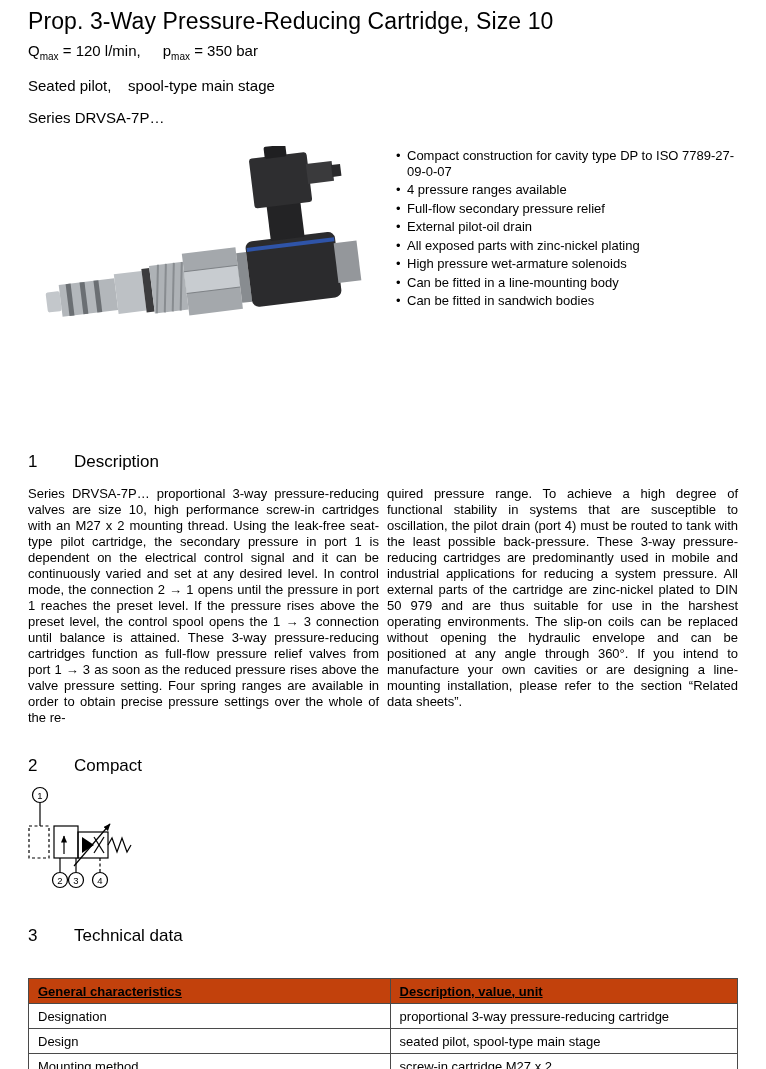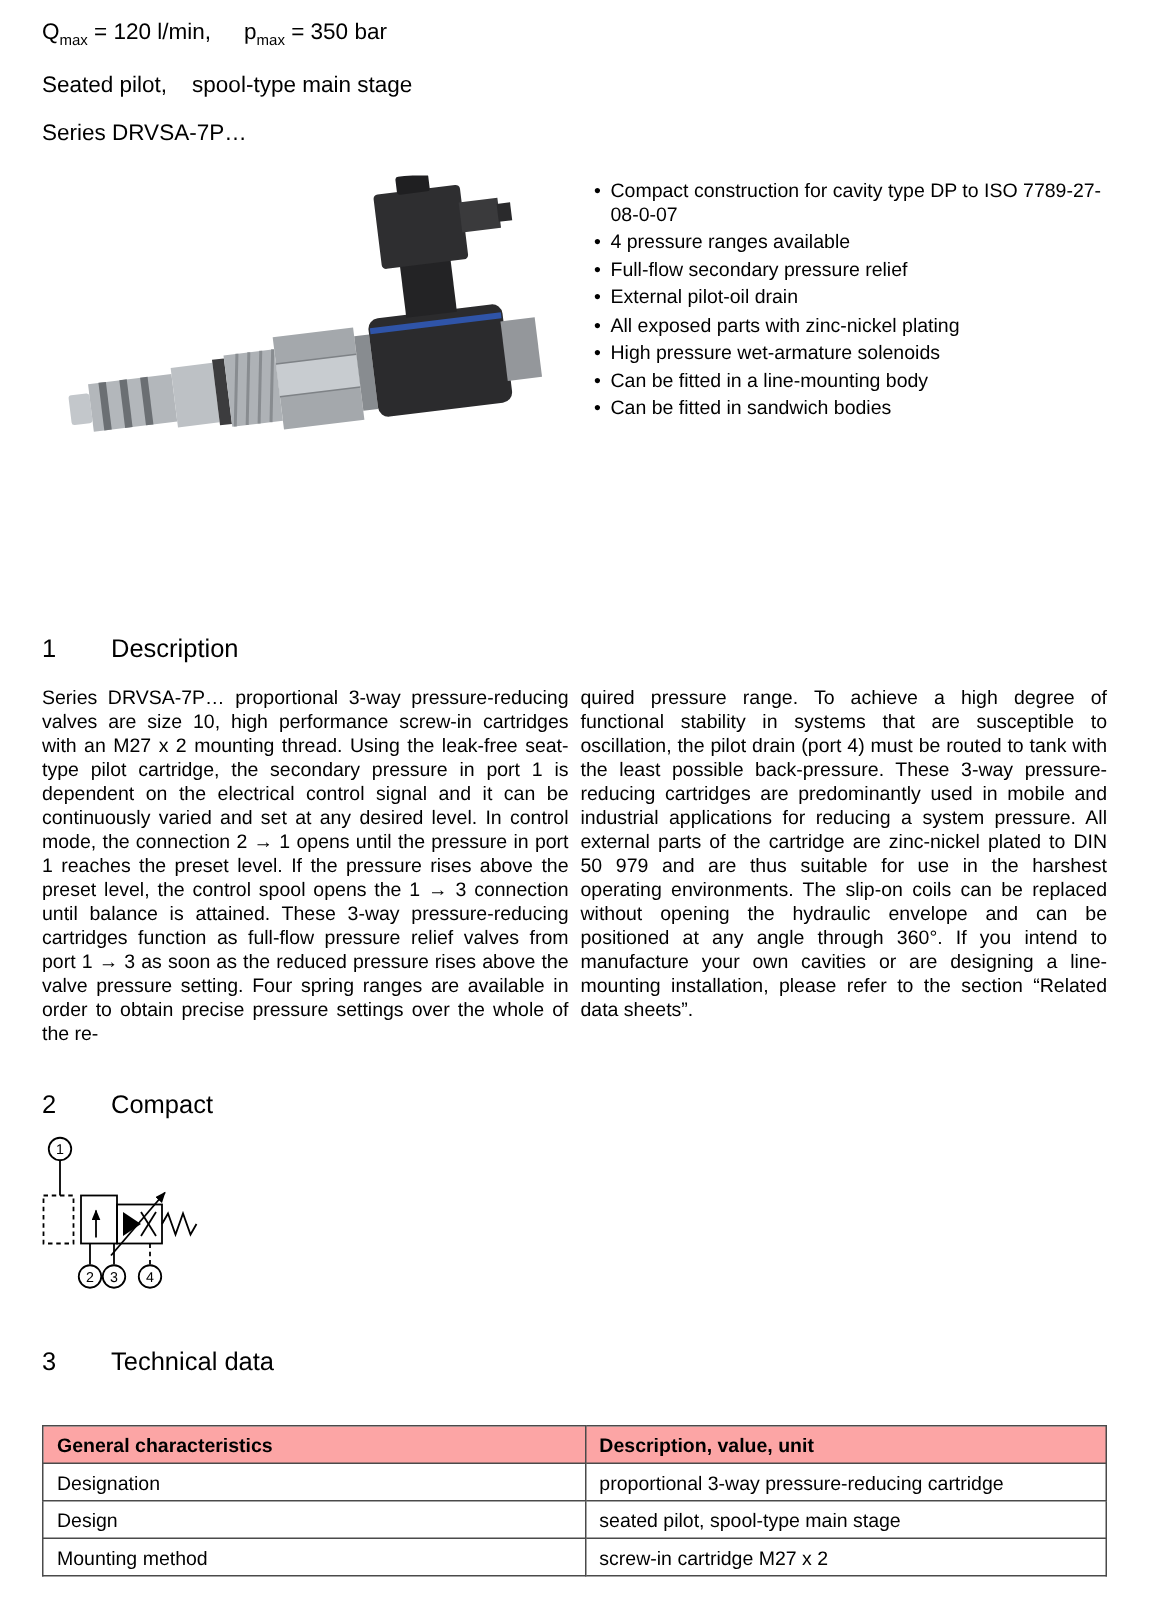--- a/index.html
+++ b/index.html
@@ -35,28 +35,29 @@
   .desc-col { flex: 1 1 0; font-size: 13px; line-height: 16px; text-align: justify; }
 
   .symbol-wrap { margin-top: 8px; margin-left: -4px; }
   .symbol-wrap text { font-family: "Liberation Sans", sans-serif; font-size: 9.5px; }
 
   table.tech { border-collapse: collapse; width: 100%; margin-top: 32px; font-size: 13px; }
   table.tech th, table.tech td {
     border: 1px solid #4a4a4a; padding: 4px 9px; height: 25px;
     text-align: left; vertical-align: middle; font-weight: 400;
   }
-  table.tech th { background: #fca5a5; font-weight: 700; }
+  table.tech th { background: #c2410c; font-weight: 700; text-decoration: underline; }
   table.tech .col-char { width: 51%; }
 </style>
 </head>
 <body>
 
 <div class="page">
 
+  <h1 class="title">Prop. 3-Way Pressure-Reducing Cartridge, Size 10</h1>
 
   <p class="spec-line"><span>Q</span><sub>max</sub><span> = 120 l/min,</span><span class="spec-gap"></span><span>p</span><sub>max</sub><span> = 350 bar</span></p>
 
   <p class="plain-line">Seated pilot,    spool-type main stage</p>
   <p class="plain-line">Series DRVSA-7P…</p>
 
   <div class="media-row">
 
     <div class="photo-wrap">
       <svg width="344" height="236" viewBox="0 0 344 236" aria-hidden="true">
@@ -100,21 +101,21 @@
             <rect x="250" y="10" width="22" height="12" rx="2" fill="#1f1f21"></rect>
             <rect x="290" y="32" width="26" height="20" fill="#3a3a3c"></rect>
             <rect x="315" y="36" width="9" height="12" fill="#2a2a2c"></rect>
           </g>
         </g>
       </svg>
     </div>
 
     <div class="features">
       <ul>
-        <li>Compact construction for cavity type DP to ISO 7789-27-08-0-07</li>
+        <li>Compact construction for cavity type DP to ISO 7789-27-09-0-07</li>
         <li>4 pressure ranges available</li>
         <li>Full-flow secondary pressure relief</li>
         <li>External pilot-oil drain</li>
         <li>All exposed parts with zinc-nickel plating</li>
         <li>High pressure wet-armature solenoids</li>
         <li>Can be fitted in a line-mounting body</li>
         <li>Can be fitted in sandwich bodies</li>
       </ul>
     </div>
   </div>

